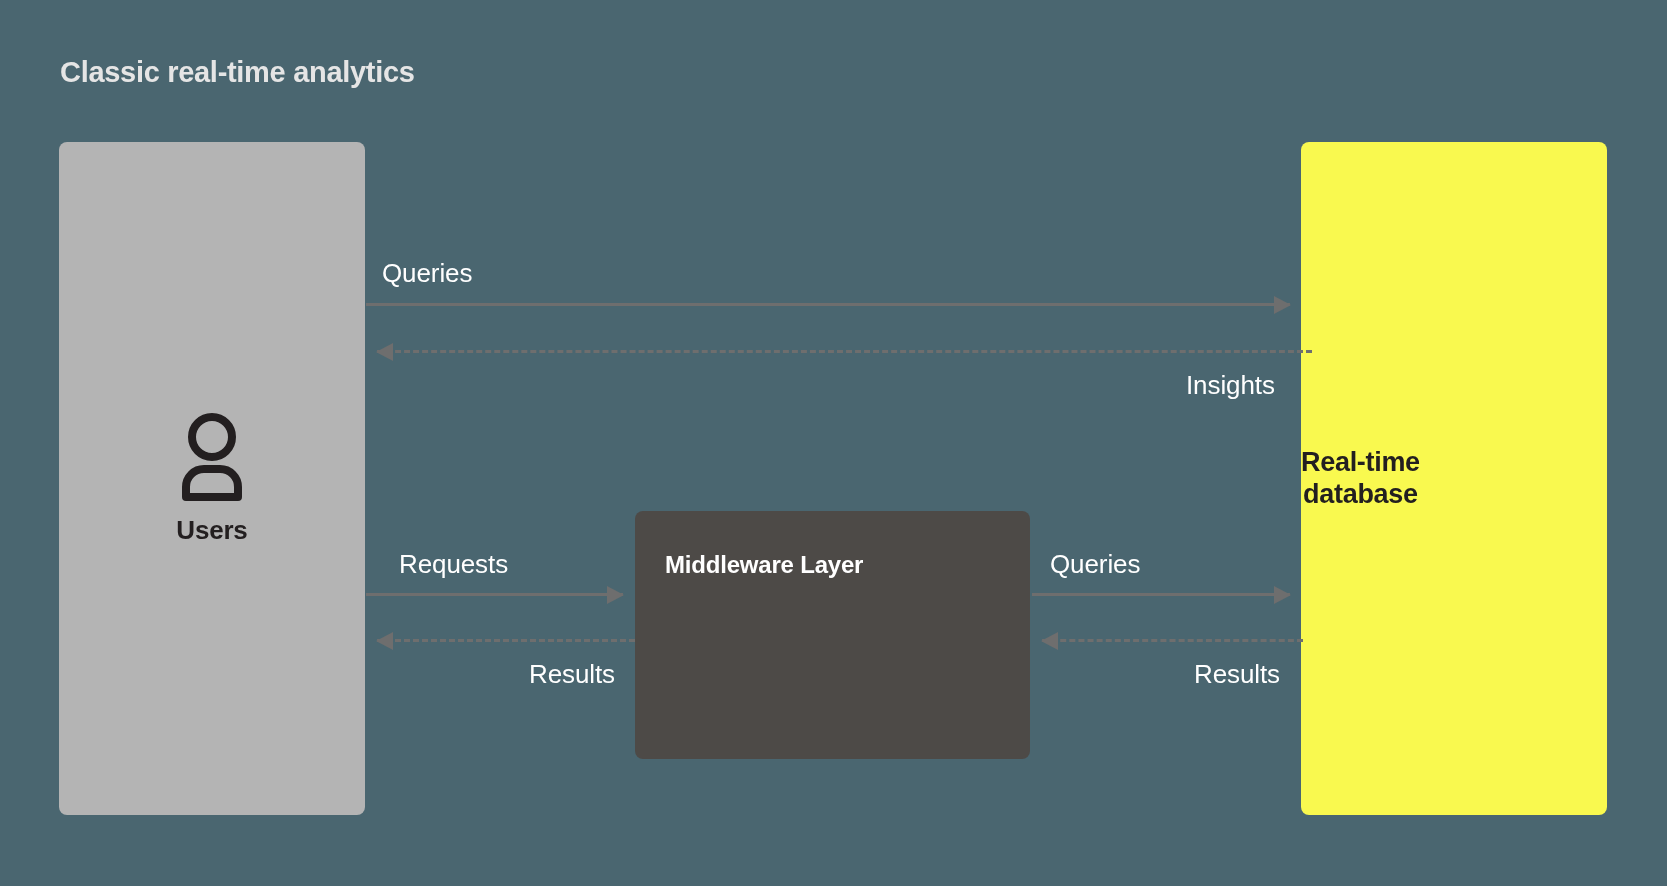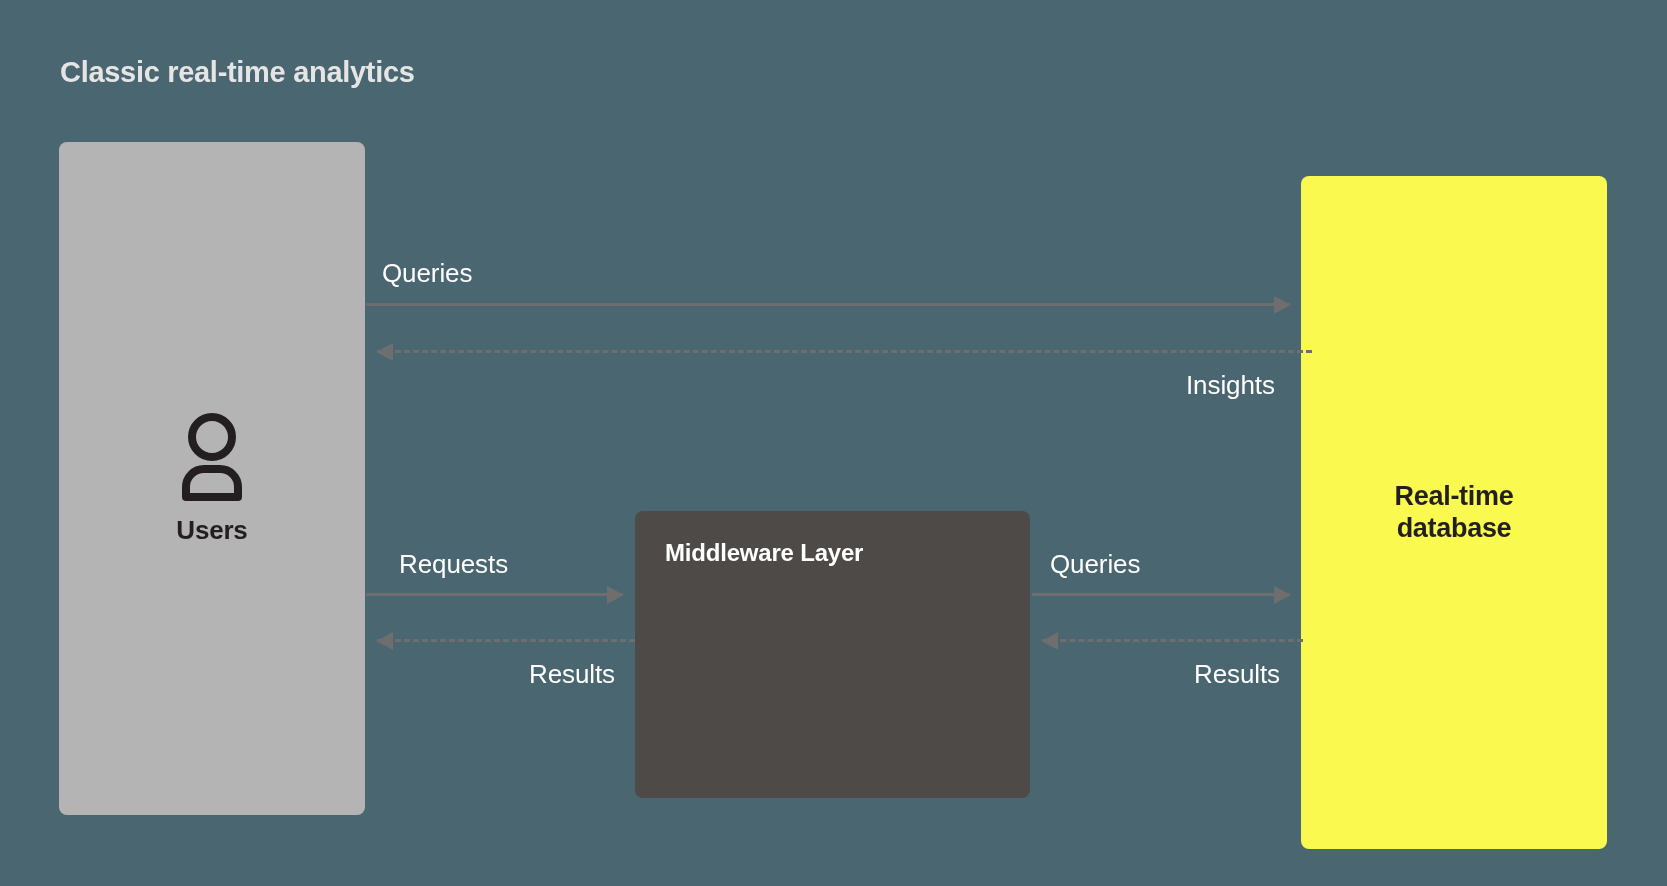--- a/index.html
+++ b/index.html
@@ -26,33 +26,33 @@
     display:flex; flex-direction:column;
     align-items:center; justify-content:center;
   }
   .users-icon { width:80px; height:92px; display:block; }
   .node-users .node-label {
     margin-top:12px; font-size:26px; font-weight:bold; color:#231f20;
     letter-spacing:-0.2px;
   }
 
   .node-middleware {
-    left:635px; top:511px; width:395px; height:287px;
+    left:635px; top:511px; width:395px; height:248px;
     background:#4d4a47;
-    padding-top:28px;
+    padding-top:40px;
   }
   .node-middleware .node-label {
     font-size:24px; font-weight:bold; color:#ffffff;
     padding-left:30px; letter-spacing:-0.2px;
   }
 
   .node-database {
     left:1301px; top:142px; width:306px; height:673px;
     background:#f9f94f;
-    display:flex; align-items:center; justify-content:center;margin-top:34px;
+    display:flex; align-items:center; 
   }
   .node-database .node-label {
     font-size:27px; font-weight:bold; color:#231f20;
     text-align:center; line-height:1.18; letter-spacing:-0.3px;
   }
 
   
   .conn { position:absolute; height:0; }
   .conn .line {
     position:absolute; left:0; top:0; height:3px; width:100%;

